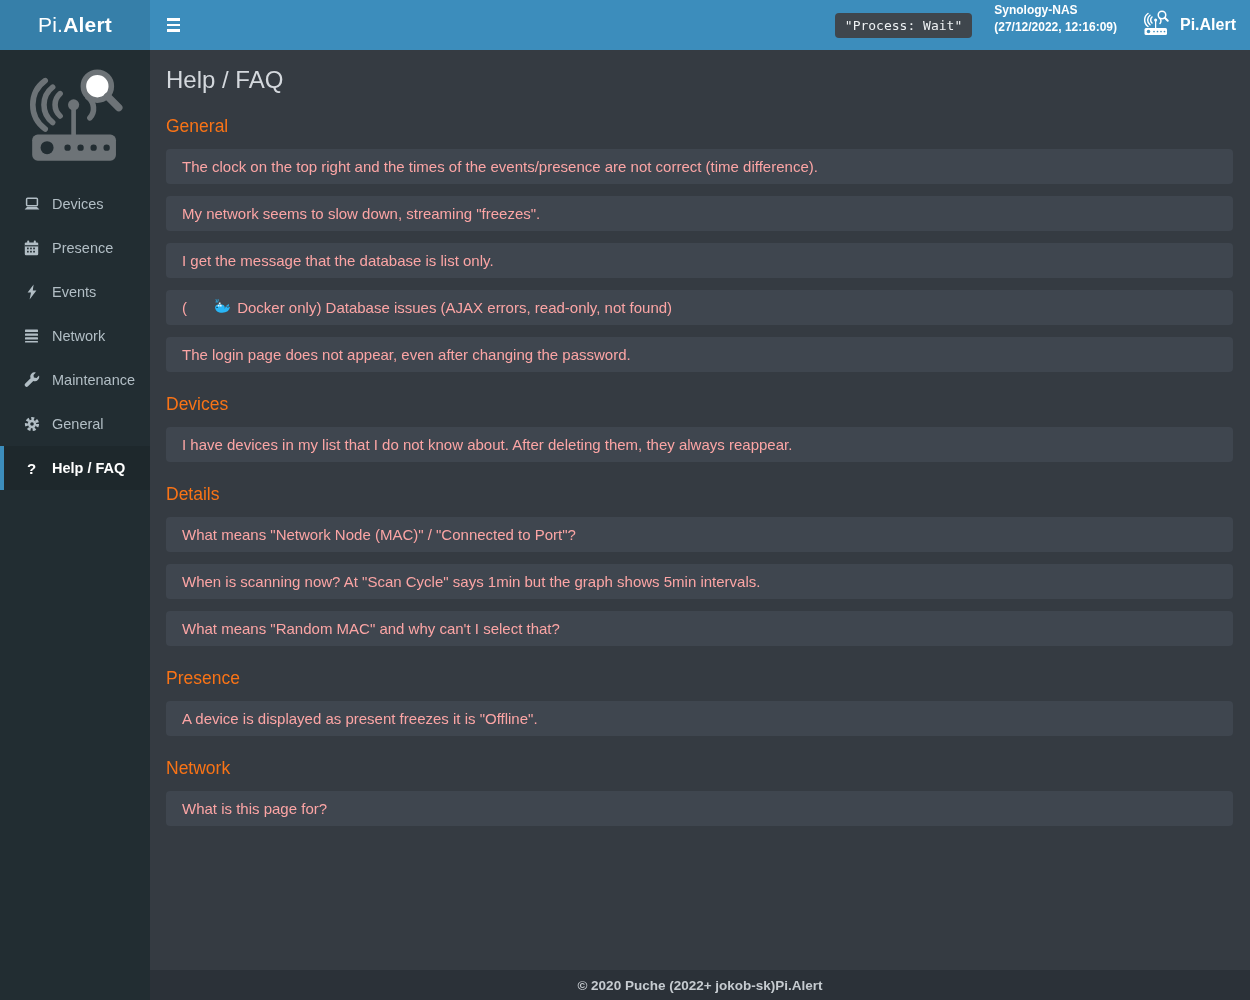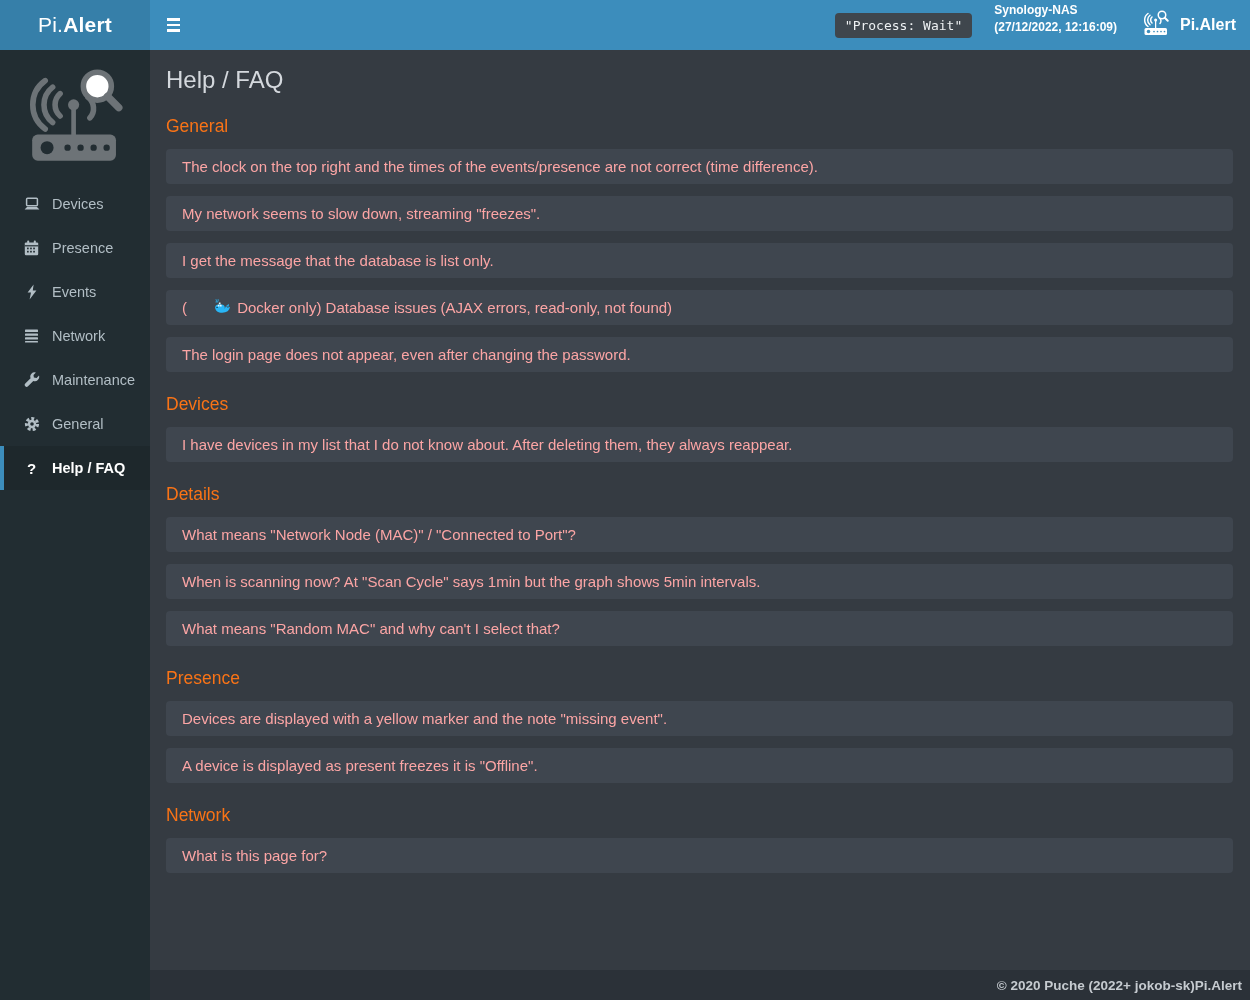--- a/index.html
+++ b/index.html
@@ -45,21 +45,21 @@
   .page-title { font-size:24px; color:#d4d8dd; font-weight:400; margin:10px 0 2px; }
   .section-title { font-size:17.5px; color:#f97316; font-weight:400; margin:22px 0 12px; }
   .faq-bar { background:#3f464f; border-radius:4px; height:35px; display:flex;
              align-items:center; padding:0 16px; color:#fca5a5; font-size:15px;
              margin-bottom:12px; cursor:pointer; white-space:pre; }
   .faq-bar svg { margin:0 2px; flex:0 0 auto; }
 
   
   .footer { position:fixed; left:150px; bottom:0; width:1100px; height:30px;
             background:#2b3138; display:flex; align-items:center;
-            justify-content:flex-end; padding:0 8px; color:#c6cbd0;
+            justify-content:center; padding:0 8px; color:#c6cbd0;
             font-size:13.5px; font-weight:700; }
   .footer .left span { white-space:pre; }
 </style>
 </head>
 <body>
 
 <div class="header">
   <div class="logo-area">
     <span>Pi.</span>
       <b>Alert</b>
@@ -233,21 +233,20 @@
 
   <h2 class="section-title">Devices</h2>
   <div class="faq-bar"><span>I have devices in my list that I do not know about. After deleting them, they always reappear.</span></div>
 
   <h2 class="section-title">Details</h2>
   <div class="faq-bar"><span>What means "Network Node (MAC)" / "Connected to Port"?</span></div>
   <div class="faq-bar"><span>When is scanning now? At "Scan Cycle" says 1min but the graph shows 5min intervals.</span></div>
   <div class="faq-bar"><span>What means "Random MAC" and why can't I select that?</span></div>
 
   <h2 class="section-title">Presence</h2>
-  <div class="faq-bar"><span>Devices are displayed with a yellow marker and the note "missing event".</span></div>
   <div class="faq-bar"><span>A device is displayed as present freezes it is "Offline".</span></div>
 
   <h2 class="section-title">Network</h2>
   <div class="faq-bar"><span>What is this page for?</span></div>
 </div>
 
 <div class="footer">
   <div class="left">
     <span>© 2020 </span><span>Puche</span><span> (2022+ jokob-sk)</span>
   </div>

